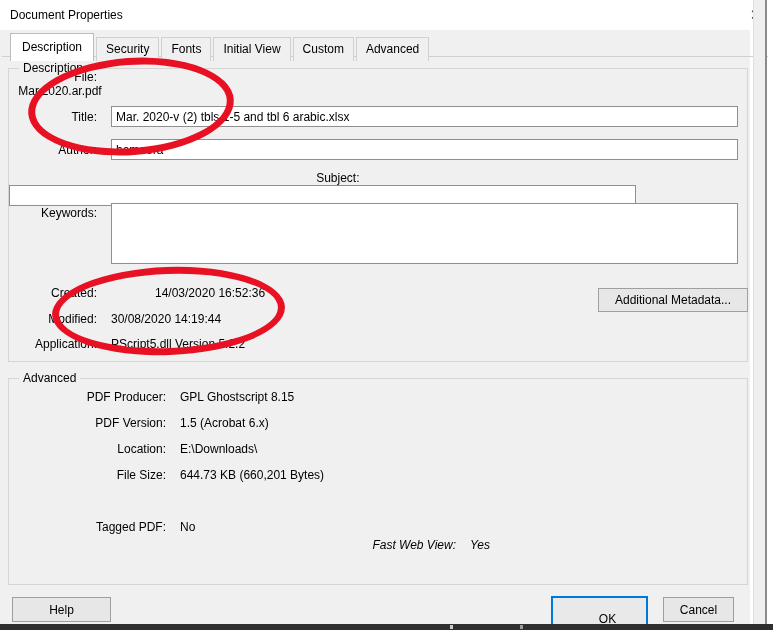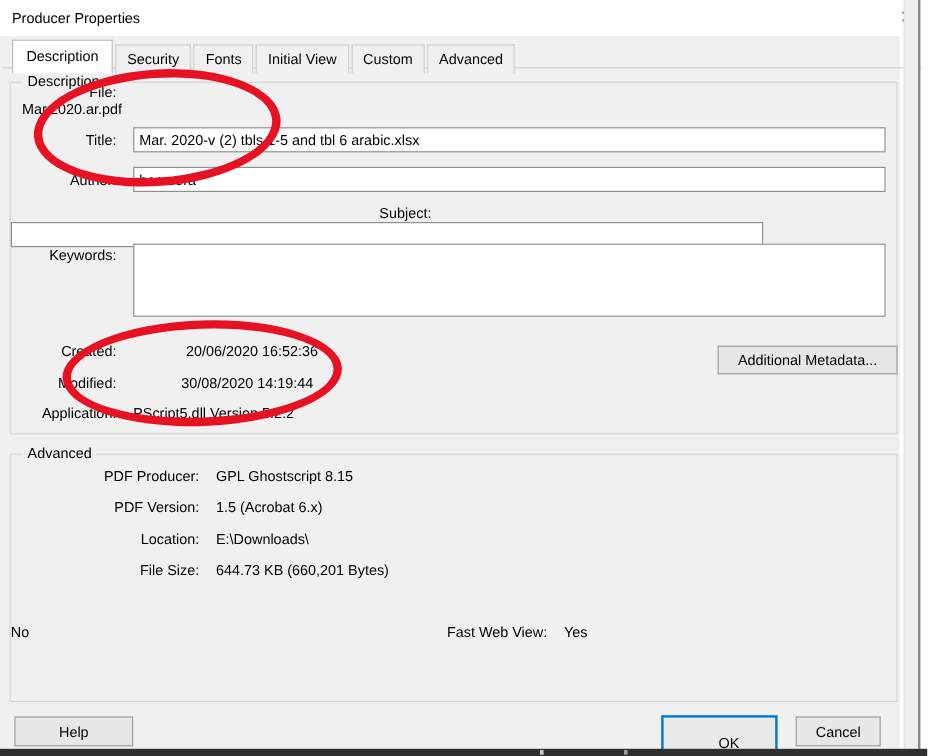--- a/index.html
+++ b/index.html
@@ -64,21 +64,21 @@
   .red-ellipse { position: absolute; border-radius: 50%; pointer-events: none; z-index: 10; }
   #ellipse-1 { left: 28px; top: 58px;  width: 206px; height: 97px; transform: rotate(-4deg); }
   #ellipse-2 { left: 52px; top: 267px; width: 233px; height: 88px; transform: rotate(-2deg); }
 </style>
 </head>
 <body>
 
 <div id="stage">
 
   <div class="titlebar">
-    <span class="titlebar-text">Producer Properties</span>
+    <span class="titlebar-text">Document Properties</span>
   </div>
   <span class="close-x">✕</span>
 
   <div class="dialog-body"></div>
 
   <div class="tabstrip-line"></div>
   <div class="tabs">
     <div class="tab active">Description</div>
     <div class="tab">Security</div>
     <div class="tab">Fonts</div>
@@ -110,24 +110,24 @@
       <input class="txt" style="width: 627px;" value="">
     </div>
 
     <div class="frow" style="left:0; top:134px; align-items:flex-start;">
       <span class="flabel" style="margin-top:3px;">Keywords:</span>
       <textarea class="txt" style="width: 627px; height: 61px;"></textarea>
     </div>
 
     <div class="frow" style="left:0; top:217px;gap:44px;">
       <span class="flabel">Created:</span>
-      <span class="fvalue">20/06/2020 16:52:36</span>
+      <span class="fvalue">14/03/2020 16:52:36</span>
     </div>
 
-    <div class="frow" style="left:0; top:243px;gap:40px;">
+    <div class="frow" style="left:0; top:243px;">
       <span class="flabel">Modified:</span>
       <span class="fvalue">30/08/2020 14:19:44</span>
     </div>
 
     <div class="frow" style="left:0; top:268px;">
       <span class="flabel">Application:</span>
       <span class="fvalue">PScript5.dll Version 5.2.2</span>
     </div>
   </div>
 
@@ -146,24 +146,25 @@
     </div>
     <div class="arow" style="left:0; top:63px;">
       <span class="alabel">Location:</span>
       <span>E:\Downloads\</span>
     </div>
     <div class="arow" style="left:0; top:89px;">
       <span class="alabel">File Size:</span>
       <span>644.73 KB (660,201 Bytes)</span>
     </div>
     <div class="arow" style="left:0; top:141px;">
+      <span class="alabel">Tagged PDF:</span>
       <span>No</span>
     </div>
 
-    <div class="arow" style="left:240px; top:141px;">
+    <div class="arow" style="left:240px; top:159px;font-style:italic;">
       <span class="arlabel">Fast Web View:</span>
       <span>Yes</span>
     </div>
   </div>
 
   <button class="btn" id="btn-help">Help</button>
   <button class="btn" id="btn-ok">OK</button>
   <button class="btn" id="btn-cancel">Cancel</button>
 
   <div class="right-band"></div>

